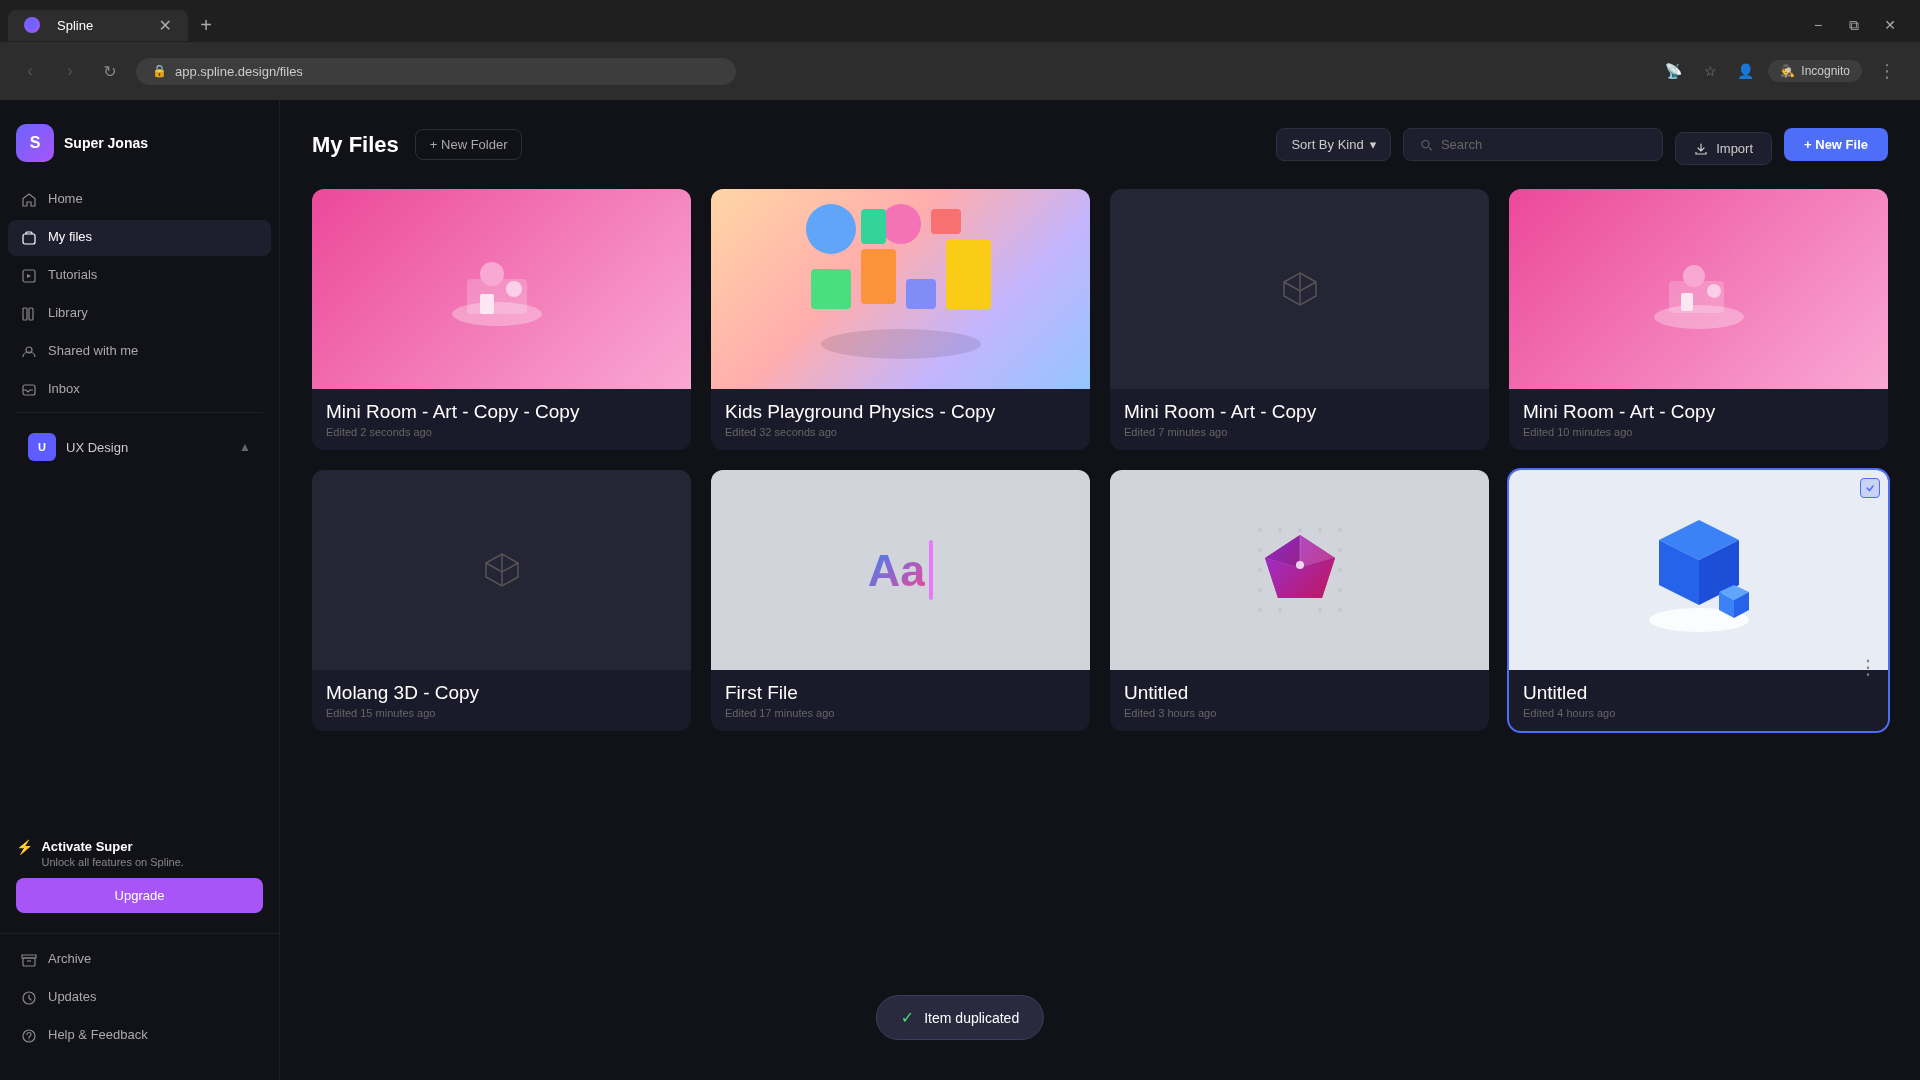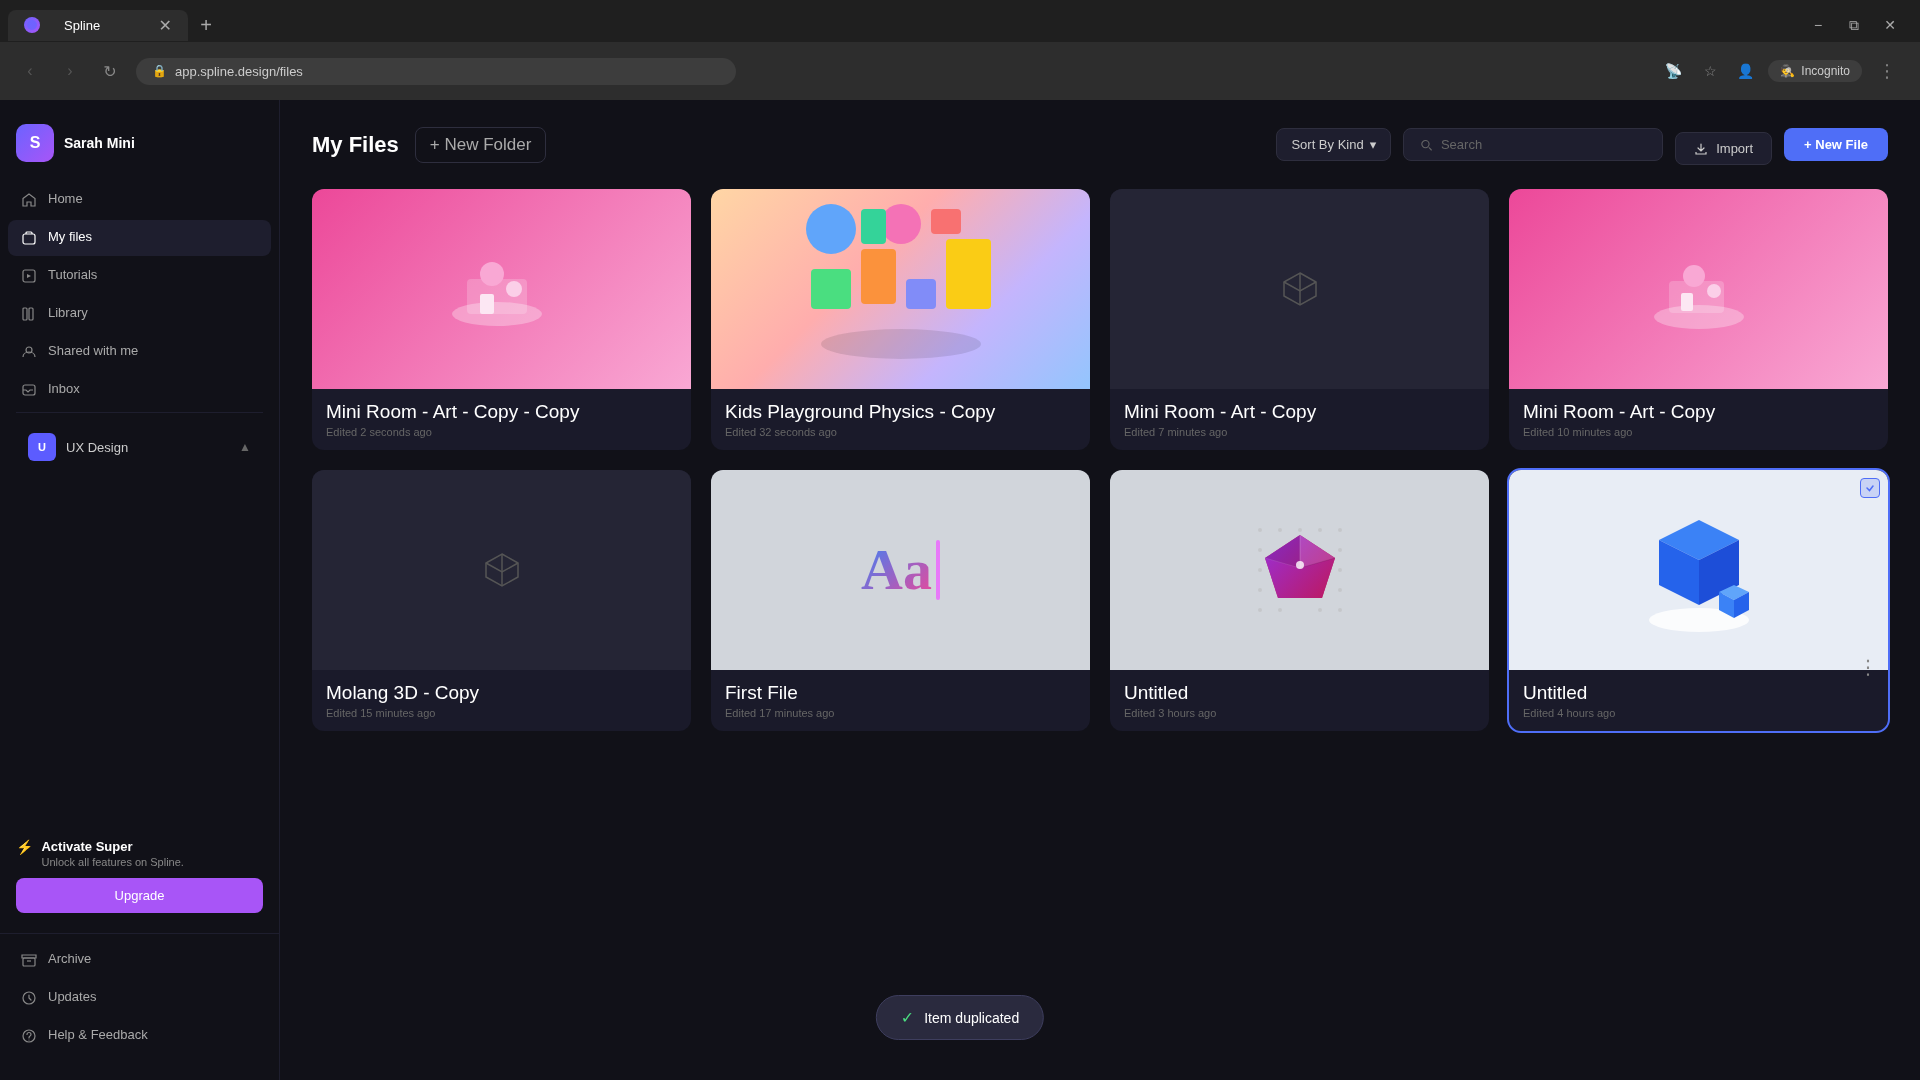--- a/index.html
+++ b/index.html
@@ -1,21 +1,21 @@
 <!DOCTYPE html>
 <html><head>
   <meta charset="utf-8">
   <style>
     * { box-sizing: border-box; margin: 0; padding: 0; }
     body { font-family: -apple-system, BlinkMacSystemFont, 'Segoe UI', sans-serif; background: #1a1a2e; color: #fff; height: 1080px; width: 1920px; overflow: hidden; display: flex; flex-direction: column; }
 
     
     .browser-chrome { background: #2d2d2d; height: 100px; display: flex; flex-direction: column; }
     .tab-bar { display: flex; align-items: center; padding: 8px 8px 0; gap: 4px; background: #1f1f1f; height: 42px; }
-    .tab { display: flex; align-items: center; gap: 24px; background: #2d2d2d; padding: 6px 16px; border-radius: 8px 8px 0 0; color: #fff; font-size: 13px; min-width: 180px; }
+    .tab { display: flex; align-items: center; gap: 17px; background: #2d2d2d; padding: 6px 16px; border-radius: 8px 8px 0 0; color: #fff; font-size: 13px; min-width: 180px; }
     .tab-favicon { width: 16px; height: 16px; border-radius: 50%; background: linear-gradient(135deg, #6c63ff, #a855f7); display: flex; align-items: center; justify-content: center; font-size: 9px; }
     .tab-close { margin-left: auto; color: #aaa; cursor: pointer; font-size: 16px; }
     .tab-new { color: #aaa; font-size: 20px; cursor: pointer; width: 28px; height: 28px; display: flex; align-items: center; justify-content: center; border-radius: 50%; }
     .window-controls { margin-left: auto; display: flex; gap: 8px; padding-right: 8px; }
     .win-btn { width: 28px; height: 28px; display: flex; align-items: center; justify-content: center; color: #aaa; cursor: pointer; border-radius: 4px; font-size: 14px; }
 
     .address-bar { display: flex; align-items: center; padding: 6px 16px; gap: 12px; height: 58px; background: #2d2d2d; }
     .nav-btn { width: 28px; height: 28px; display: flex; align-items: center; justify-content: center; color: #888; cursor: pointer; border-radius: 50%; font-size: 16px; }
     .nav-btn.disabled { color: #555; cursor: default; }
     .url-bar { flex: 1; background: #3d3d3d; border-radius: 20px; padding: 6px 16px; color: #ccc; font-size: 13px; display: flex; align-items: center; gap: 8px; max-width: 600px; }
@@ -51,21 +51,21 @@
     .activate-title { font-size: 13px; font-weight: 600; color: #fff; }
     .activate-desc { font-size: 11px; color: #888; margin-top: 2px; }
     .upgrade-btn { width: 100%; padding: 10px; background: #a855f7; border: none; border-radius: 8px; color: #fff; font-size: 13px; font-weight: 400; cursor: pointer; text-align: center; }
 
     .bottom-nav { padding: 8px; border-top: 1px solid #1e1e2e; margin-top: 8px; }
 
     
     .main { flex: 1; display: flex; flex-direction: column; background: #111118; overflow-y: auto; }
     .main-header { display: flex; align-items: center; padding: 24px 32px; gap: 16px; }
     .page-title { font-size: 22px; font-weight: 700; color: #fff; }
-    .new-folder-btn { display: flex; align-items: center; gap: 6px; padding: 7px 14px; background: transparent; border: 1px solid #2e2e3e; border-radius: 8px; color: #aaa; font-size: 17px; cursor: pointer; }
+    .new-folder-btn { display: flex; align-items: center; gap: 6px; padding: 7px 14px; background: transparent; border: 1px solid #2e2e3e; border-radius: 8px; color: #aaa; font-size: 13px; cursor: pointer; }
 
     .header-right { margin-left: auto; display: flex; align-items: center; gap: 12px; }
     .sort-btn { display: flex; align-items: center; gap: 6px; padding: 8px 14px; background: #1e1e2e; border: 1px solid #2e2e3e; border-radius: 8px; color: #ccc; font-size: 13px; cursor: pointer; }
     .search-box { display: flex; align-items: center; gap: 8px; padding: 8px 16px; background: #1e1e2e; border: 1px solid #2e2e3e; border-radius: 8px; width: 260px; }
     .search-input { background: transparent; border: none; outline: none; color: #ccc; font-size: 13px; width: 100%; }
     .search-input::placeholder { color: #666; }
     .import-btn { display: flex; align-items: center; gap: 8px; padding: 8px 18px; background: #1e1e2e; border: 1px solid #2e2e3e; border-radius: 8px; color: #ccc; font-size: 13px; cursor: pointer; margin-top: 8px; }
     .new-file-btn { display: flex; align-items: center; gap: 8px; padding: 9px 20px; background: #4f6ef7; border: none; border-radius: 8px; color: #fff; font-size: 13px; font-weight: 600; cursor: pointer; }
 
     
@@ -135,21 +135,21 @@
   </div>
 </div>
 
 <div class="app">
 
   <div class="sidebar">
     <div class="user-section">
       <div class="avatar">
         <span>S</span>
       </div>
-      <span class="username">Sarah Mini</span>
+      <span class="username">Super Jonas</span>
     </div>
 
     <div class="nav-section">
       <div class="nav-item">
         <span class="nav-icon">
           <svg width="16" height="16" fill="none" viewBox="0 0 16 16">
               <path d="M2 6.5L8 2l6 4.5V14H10V10H6v4H2V6.5z" stroke="#888" stroke-width="1.2" fill="none"></path>
             </svg>
         </span>
         <span>Home</span>
@@ -363,21 +363,21 @@
         </div>
         <div class="file-info">
           <div class="file-name">Molang 3D - Copy</div>
           <div class="file-date">Edited 15 minutes ago</div>
         </div>
       </div>
 
       <div class="file-card">
         <div class="file-thumb light-gray" style="background:#d1d5db; display:flex; align-items:center; justify-content:center;">
           <div style="display:flex;align-items:center;gap:4px;">
-            <span style="font-size:58px;font-weight:900;background:linear-gradient(135deg,#3b82f6,#ec4899);-webkit-background-clip:text;-webkit-text-fill-color:transparent;line-height:1;font-family:Liberation Serif, serif;">Aa</span>
+            <span style="font-size:45px;font-weight:900;background:linear-gradient(135deg,#3b82f6,#ec4899);-webkit-background-clip:text;-webkit-text-fill-color:transparent;line-height:1;">Aa</span>
             <div style="width:4px;height:60px;background:#e879f9;border-radius:2px;"></div>
           </div>
         </div>
         <div class="file-info">
           <div class="file-name">First File</div>
           <div class="file-date">Edited 17 minutes ago</div>
         </div>
       </div>
 
       <div class="file-card">

